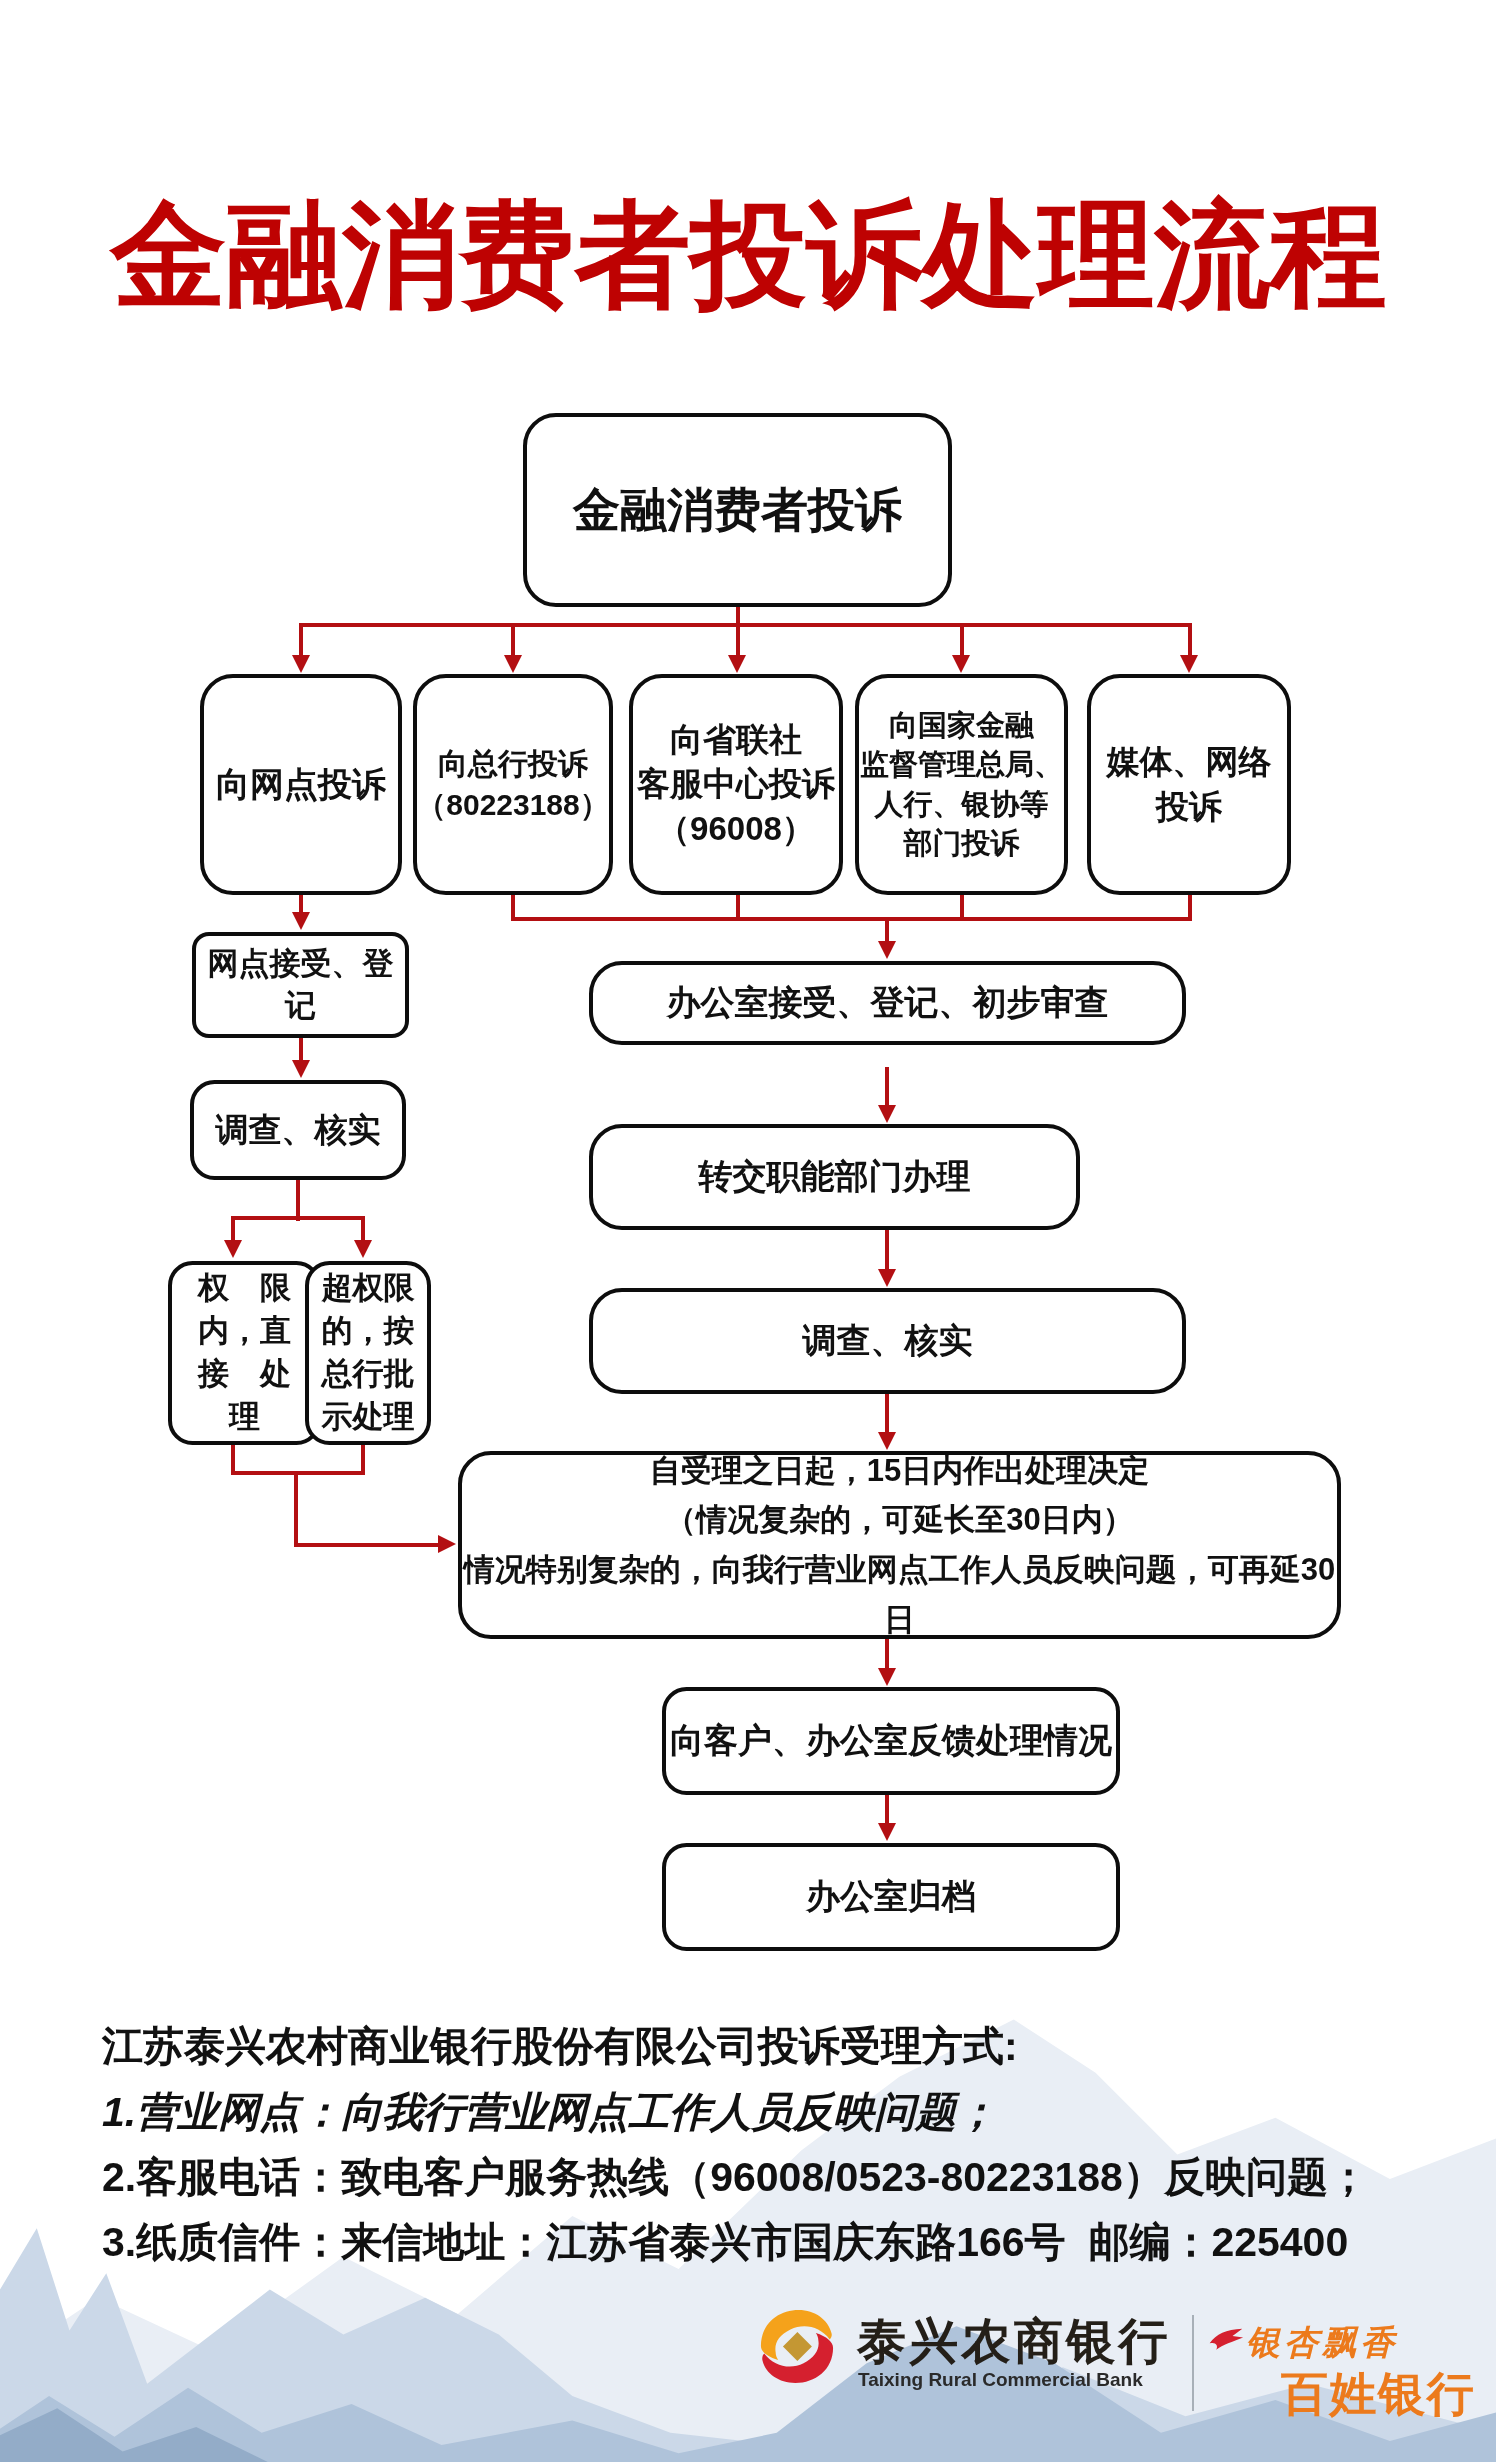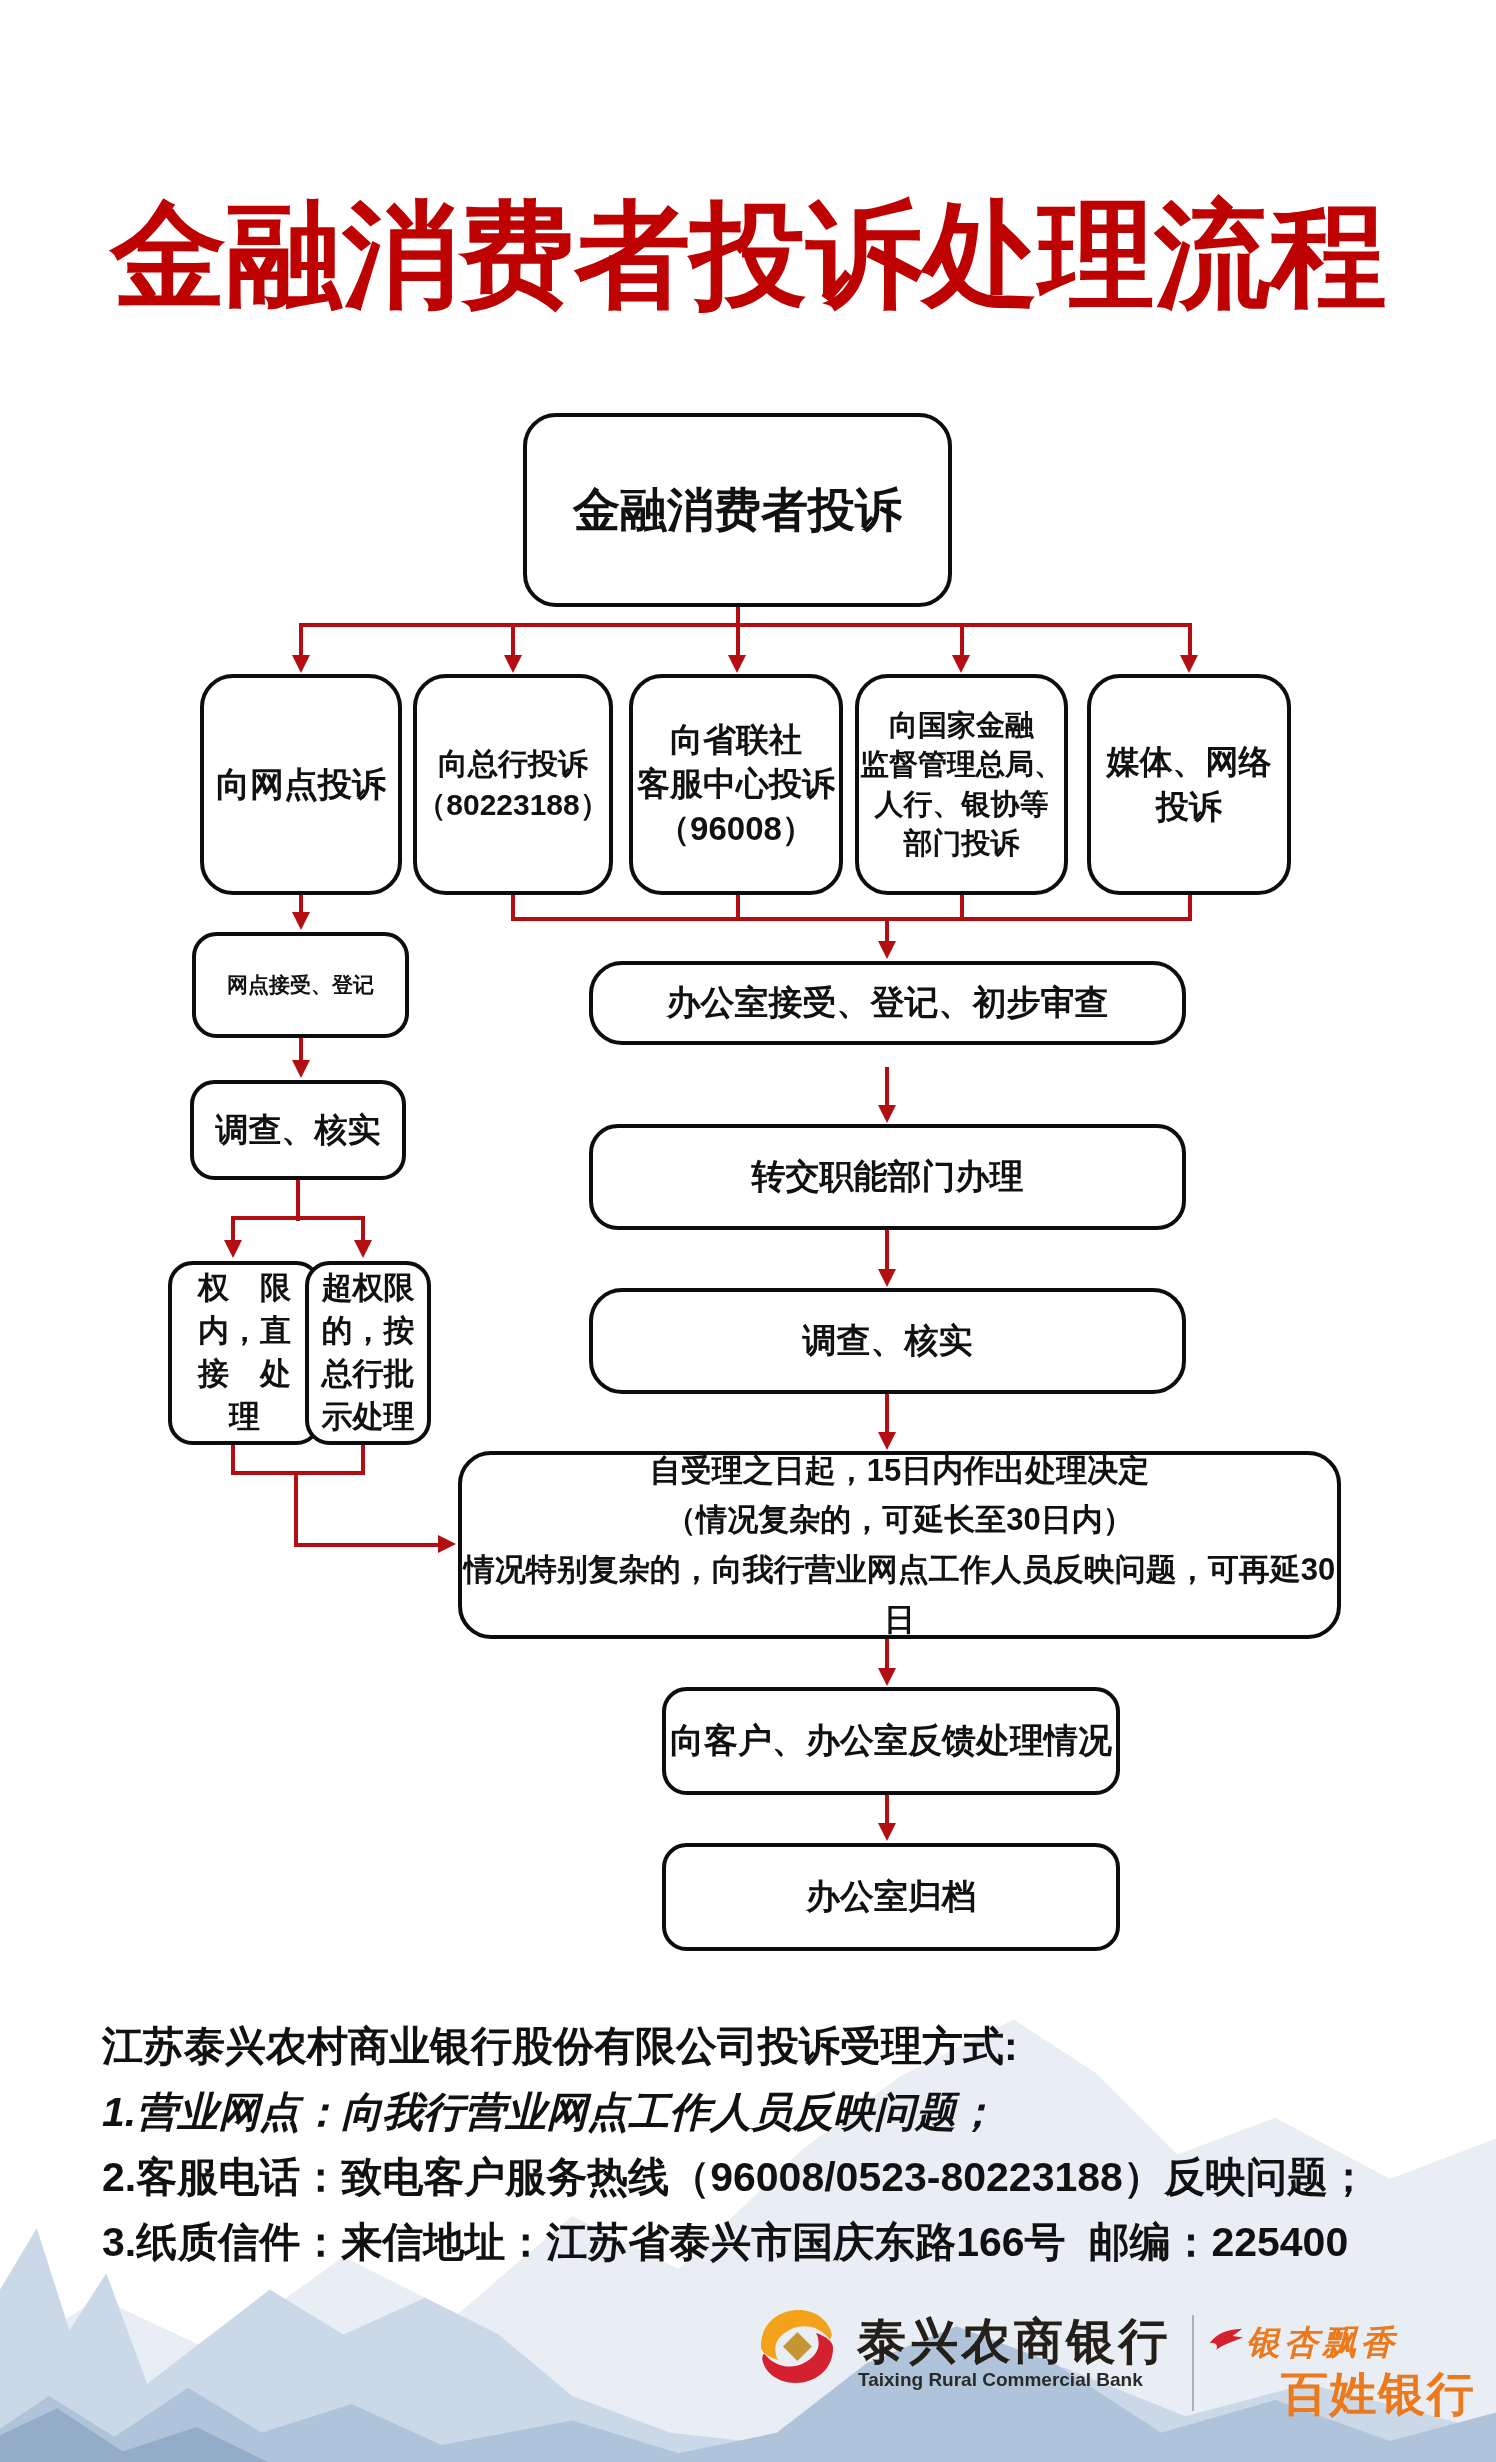--- a/index.html
+++ b/index.html
@@ -131,33 +131,33 @@
   <div class="node r40" style="left:629px;top:674px;width:214px;height:221px;font-size:33px;">向省联社
 客服中心投诉
 （96008）</div>
   <div class="node r40" style="left:855px;top:674px;width:213px;height:221px;font-size:29px;">向国家金融
 监督管理总局、
 人行、银协等
 部门投诉</div>
   <div class="node r40" style="left:1087px;top:674px;width:204px;height:221px;font-size:33px;">媒体、网络
 投诉</div>
 
-  <div class="node r30" style="left:192px;top:932px;width:217px;height:106px;font-size:21px;">网点接受、登记</div>
+  <div class="node r30" style="left:192px;top:932px;width:217px;height:106px;font-size:31px;border-radius:17px;">网点接受、登记</div>
   <div class="node r30" style="left:190px;top:1080px;width:216px;height:100px;font-size:33px;">调查、核实</div>
   <div class="node r30" style="left:168px;top:1261px;width:153px;height:184px;font-size:31px;line-height:1.38;">权　限
 内，直
 接　处
 理</div>
   <div class="node r30" style="left:305px;top:1261px;width:126px;height:184px;font-size:31px;line-height:1.38;">超权限
 的，按
 总行批
 示处理</div>
 
   <div class="node r40" style="left:589px;top:961px;width:597px;height:84px;font-size:34px;">办公室接受、登记、初步审查</div>
-  <div class="node r40" style="left:589px;top:1124px;width:597px;height:106px;font-size:34px;border-radius:29px;">转交职能部门办理</div>
+  <div class="node r40" style="left:589px;top:1124px;width:491px;height:106px;font-size:34px;">转交职能部门办理</div>
   <div class="node r40" style="left:589px;top:1288px;width:597px;height:106px;font-size:34px;">调查、核实</div>
 
   <div class="node r40" style="left:458px;top:1451px;width:883px;height:188px;font-size:31px;line-height:1.6;">自受理之日起，15日内作出处理决定
 （情况复杂的，可延长至30日内）
 情况特别复杂的，向我行营业网点工作人员反映问题，可再延30日</div>
 
   <div class="node r30" style="left:662px;top:1687px;width:458px;height:108px;font-size:34px;">向客户、办公室反馈处理情况</div>
   <div class="node r30" style="left:662px;top:1843px;width:458px;height:108px;font-size:34px;">办公室归档</div>
 
   <div class="contact contact-heading">江苏泰兴农村商业银行股份有限公司投诉受理方式:</div>

